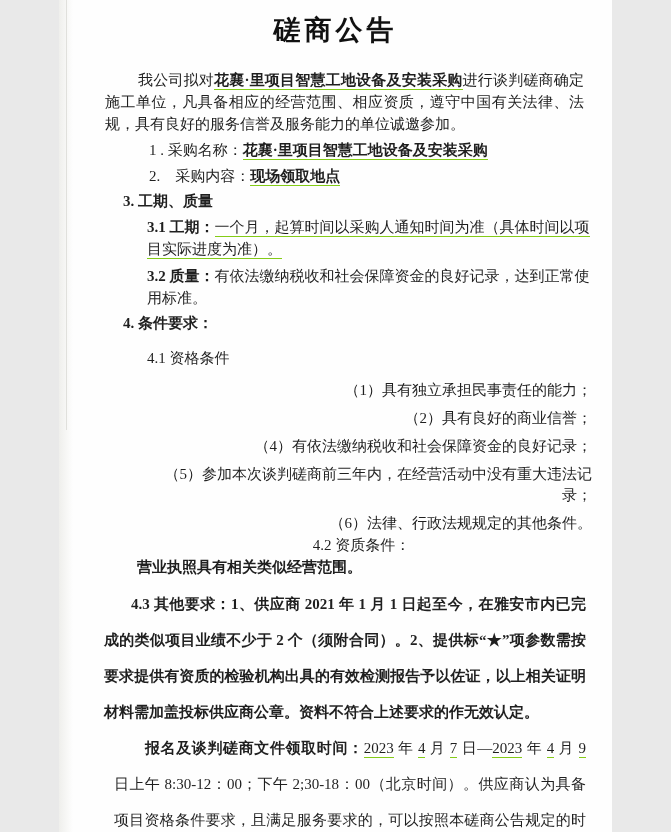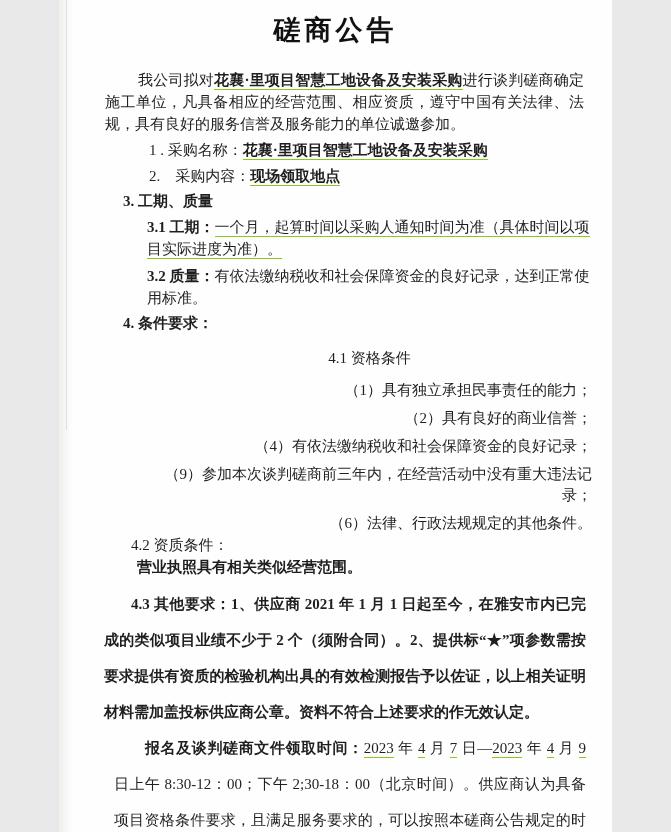--- a/index.html
+++ b/index.html
@@ -31,24 +31,24 @@
     font-size:27px;
     line-height:36px;
     letter-spacing:4px;
     color:#111;
   }
   .intro{margin:21px 28px 0 46px;text-indent:33px;text-align:justify;}
   .item12{margin:4px 20px 0 90px;}
   .h-sec{margin:3px 20px 0 64px;font-weight:bold;}
   .sub{margin:4px 18px 0 88px;}
   .sub2{margin:5px 18px 0 88px;}
-  .s41{margin:13px 20px 0 88px;text-align:center;}
+  .s41{margin:13px 20px 0 88px;}
   .qual{margin:7px 20px 0 77px;line-height:21px;text-align:right;}
   .qual.first{margin-top:11px;}
-  .s42{margin:0 20px 0 72px;}
+  .s42{margin:0 20px 0 72px;text-align:center;}
   .s42v{margin:0 20px 0 78px;font-weight:bold;}
   .p43{margin:8px 26px 0 45px;text-indent:27px;line-height:36px;font-weight:bold;text-align:justify;}
   .reg{margin:0 26px 0 55px;text-indent:31px;line-height:36px;text-align:justify;}
   .h5{margin:0 20px 0 75px;font-weight:bold;}
   .onsite{margin:6px 20px 0 64px;}
   .b{font-weight:bold;}
   .u{border-bottom:1px solid #84cc16;padding-bottom:1px;}
   .blank{white-space:pre;}
 </style>
 </head>
@@ -72,21 +72,21 @@
 
   <div class="sub2"><span class="b">3.2 质量：</span><span>有依法缴纳税收和社会保障资金的良好记录，达到正常使用标准。</span></div>
 
   <div class="h-sec">4. 条件要求：</div>
 
   <div class="s41">4.1 资格条件</div>
 
   <div class="qual first">（1）具有独立承担民事责任的能力；</div>
   <div class="qual">（2）具有良好的商业信誉；</div>
   <div class="qual">（4）有依法缴纳税收和社会保障资金的良好记录；</div>
-  <div class="qual">（9）参加本次谈判磋商前三年内，在经营活动中没有重大违法记录；</div>
+  <div class="qual">（5）参加本次谈判磋商前三年内，在经营活动中没有重大违法记录；</div>
   <div class="qual">（6）法律、行政法规规定的其他条件。</div>
 
   <div class="s42">4.2 资质条件：</div>
   <div class="s42v">营业执照具有相关类似经营范围。</div>
 
   <p class="p43"><span>4.3 其他要求：</span><span>1、供应商 2021 年 1 月 1 日起至今，在雅安市内已完成的类似项目业绩不少于 2 个（须附合同）。2、提供标“★”项参数需按要求提供有资质的检验机构出具的有效检测报告予以佐证，以上相关证明材料需加盖投标供应商公章。资料不符合上述要求的作无效认定。</span></p>
 
   <p class="reg"><span class="b">报名及谈判磋商文件领取时间：</span><span class="u">2023</span><span> 年 </span><span class="u">4</span><span> 月 </span><span class="u">7</span><span> 日—</span><span class="u">2023</span><span> 年 </span><span class="u">4</span><span> 月 </span><span class="u">9</span><span> 日上午 8:30-12：00；下午 2;30-18：00（北京时间）。供应商认为具备项目资格条件要求，且满足服务要求的，可以按照本磋商公告规定的时间、地点、报名方式，进行领取谈判磋商文件。</span></p>
 
   <div class="h5">6.　领取谈判磋商文件方式：</div>

